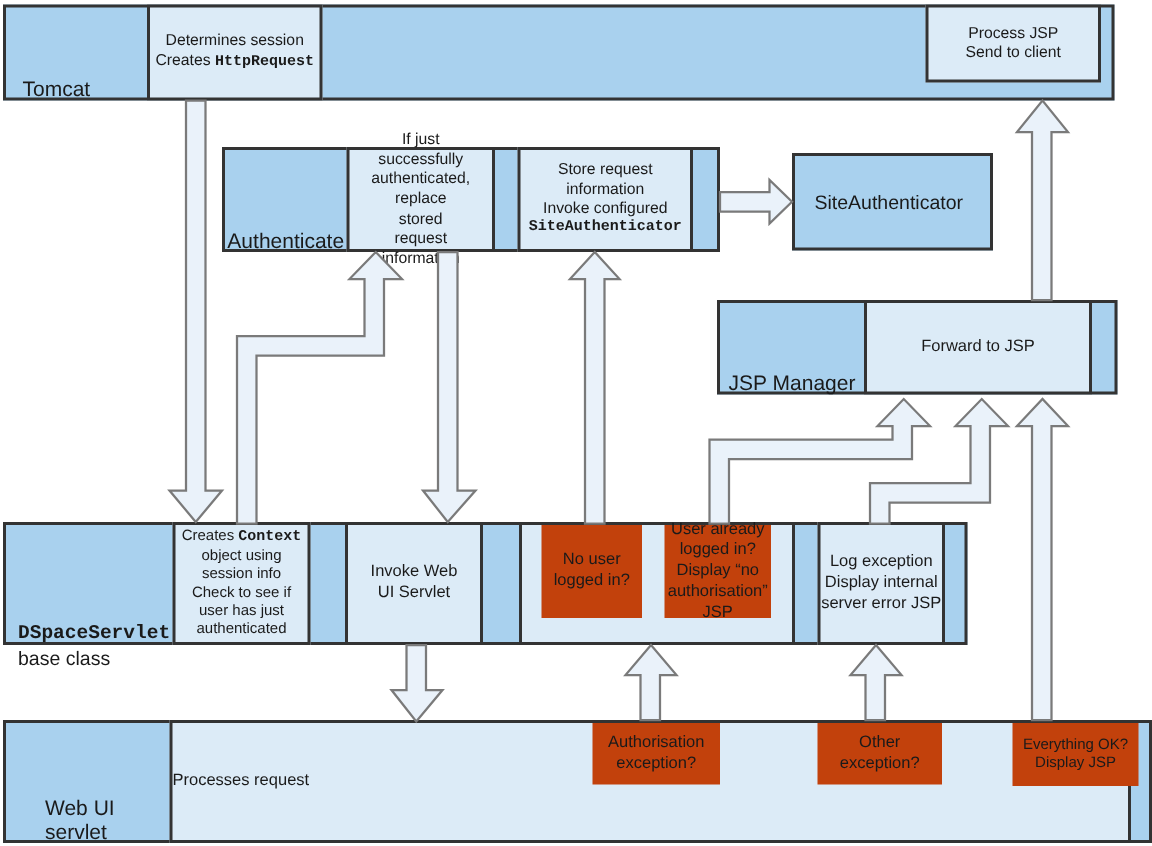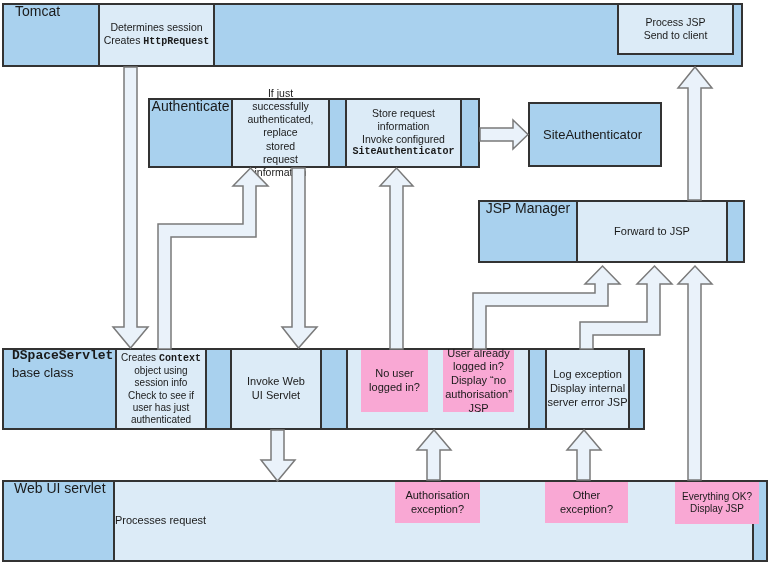--- a/index.html
+++ b/index.html
@@ -2,23 +2,23 @@
 <html><head>
 <meta charset="utf-8">
 <style>
   html,body{margin:0;padding:0;background:#ffffff;}
   #canvas{position:relative;width:768px;height:564px;background:#ffffff;overflow:hidden;
           font-family:"Liberation Sans",sans-serif;color:#1a1a1a;}
   .bar{position:absolute;background:#a9d1ee;border:2px solid #333333;box-sizing:border-box;}
   .panel{position:absolute;background:#dcebf7;border:2px solid #333333;box-sizing:border-box;
          display:flex;flex-direction:column;align-items:center;justify-content:center;
          text-align:center;font-size:10.5px;line-height:1.25;}
-  .panel-light{position:absolute;background:#f9a8d4;display:flex;flex-direction:column;
+  .panel-light{position:absolute;background:#c2410c;display:flex;flex-direction:column;
          align-items:center;justify-content:center;text-align:center;font-size:10.5px;line-height:1.25;}
-  .bar-label{position:absolute;display:flex;flex-direction:column;justify-content:flex-start;
+  .bar-label{position:absolute;display:flex;flex-direction:column;justify-content:flex-end;
          font-size:14px;box-sizing:border-box;}
   .bar-label.centered{align-items:center;text-align:center;}
   .code{font-family:"Liberation Mono",monospace;font-weight:bold;font-size:10px;}
   .code-big{font-family:"Liberation Mono",monospace;font-weight:bold;font-size:13px;}
   svg.arrows{position:absolute;left:0;top:0;pointer-events:none;}
   svg.arrows polygon{fill:#eaf2fa;stroke:#7a7a7a;stroke-width:1.5;stroke-linejoin:miter;}
 </style>
 </head>
 <body>
 
@@ -80,21 +80,21 @@
     </div>
     <div class="panel-light" style="left:95px;top:0px;width:71px;height:62px;font-size:11px;">
       <span>User already logged in? Display “no authorisation” JSP</span>
     </div>
   </div>
   <div class="panel" style="left:545px;top:348px;width:85px;height:82px;font-size:11px;">
     <span>Log exception Display internal server error JSP</span>
   </div>
 
   <div class="bar" style="left:2px;top:480px;width:766px;height:82px;"></div>
-  <div class="bar-label" style="left:2px;top:480px;width:111px;height:82px;padding-left:12px;">
+  <div class="bar-label" style="left:2px;top:480px;width:111px;height:82px;padding-left:28px;">
     <span>Web UI servlet</span>
   </div>
   <div class="panel" style="left:113px;top:480px;width:641px;height:82px;align-items:flex-start;justify-content:center;font-size:11px;">
     <span style="">Processes request</span>
     <div class="panel-light" style="left:280px;top:0px;width:85px;height:41px;font-size:11px;">
       <span>Authorisation exception?</span>
     </div>
     <div class="panel-light" style="left:430px;top:0px;width:83px;height:41px;font-size:11px;">
       <span>Other exception?</span>
     </div>

